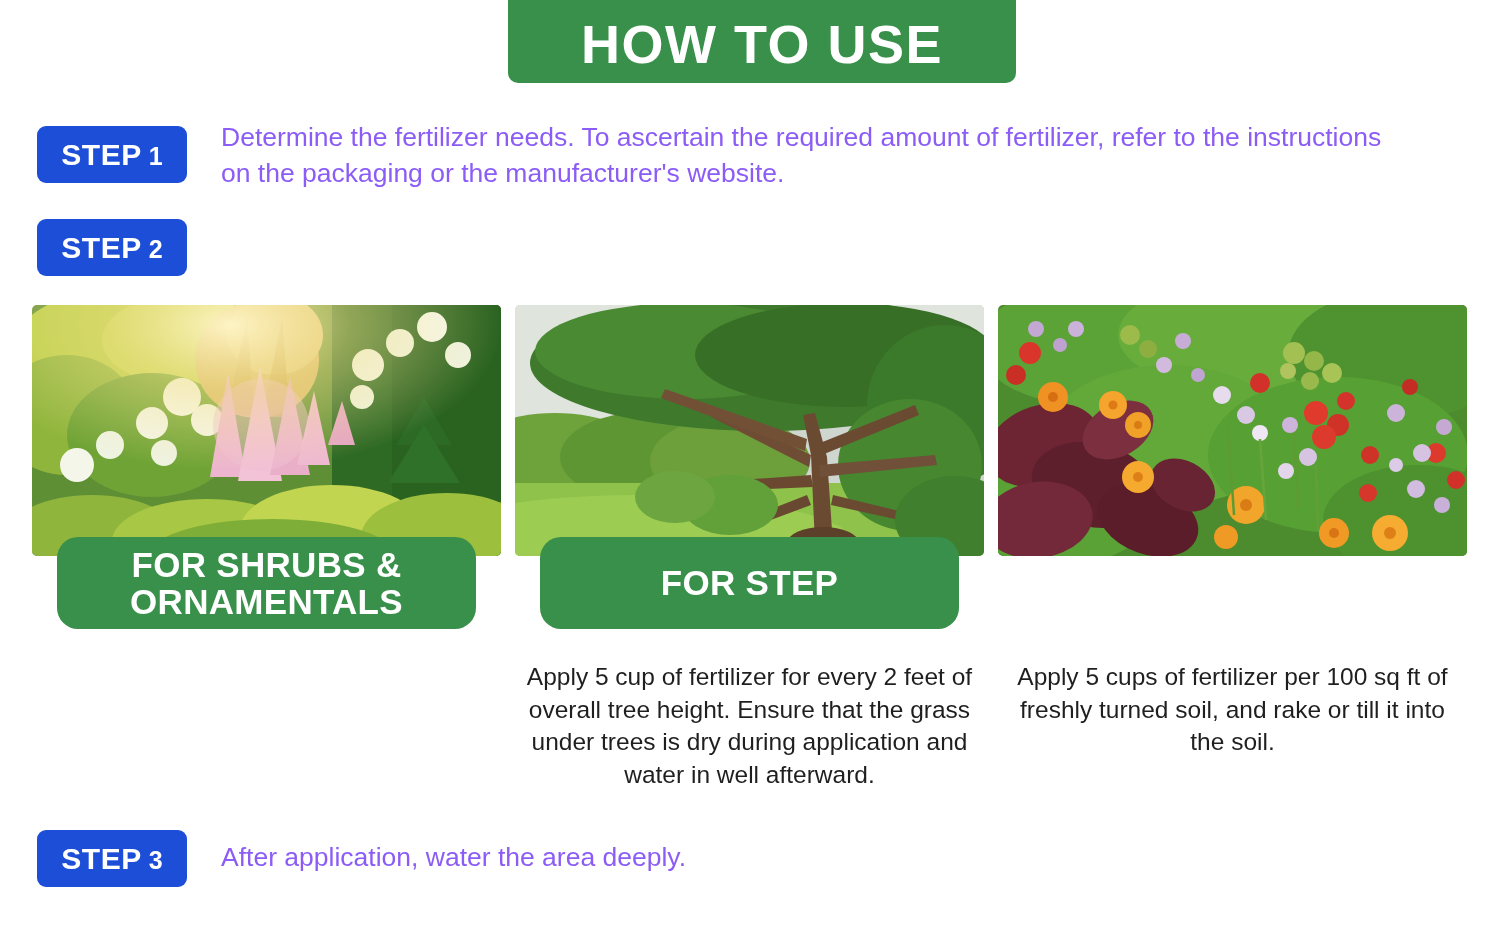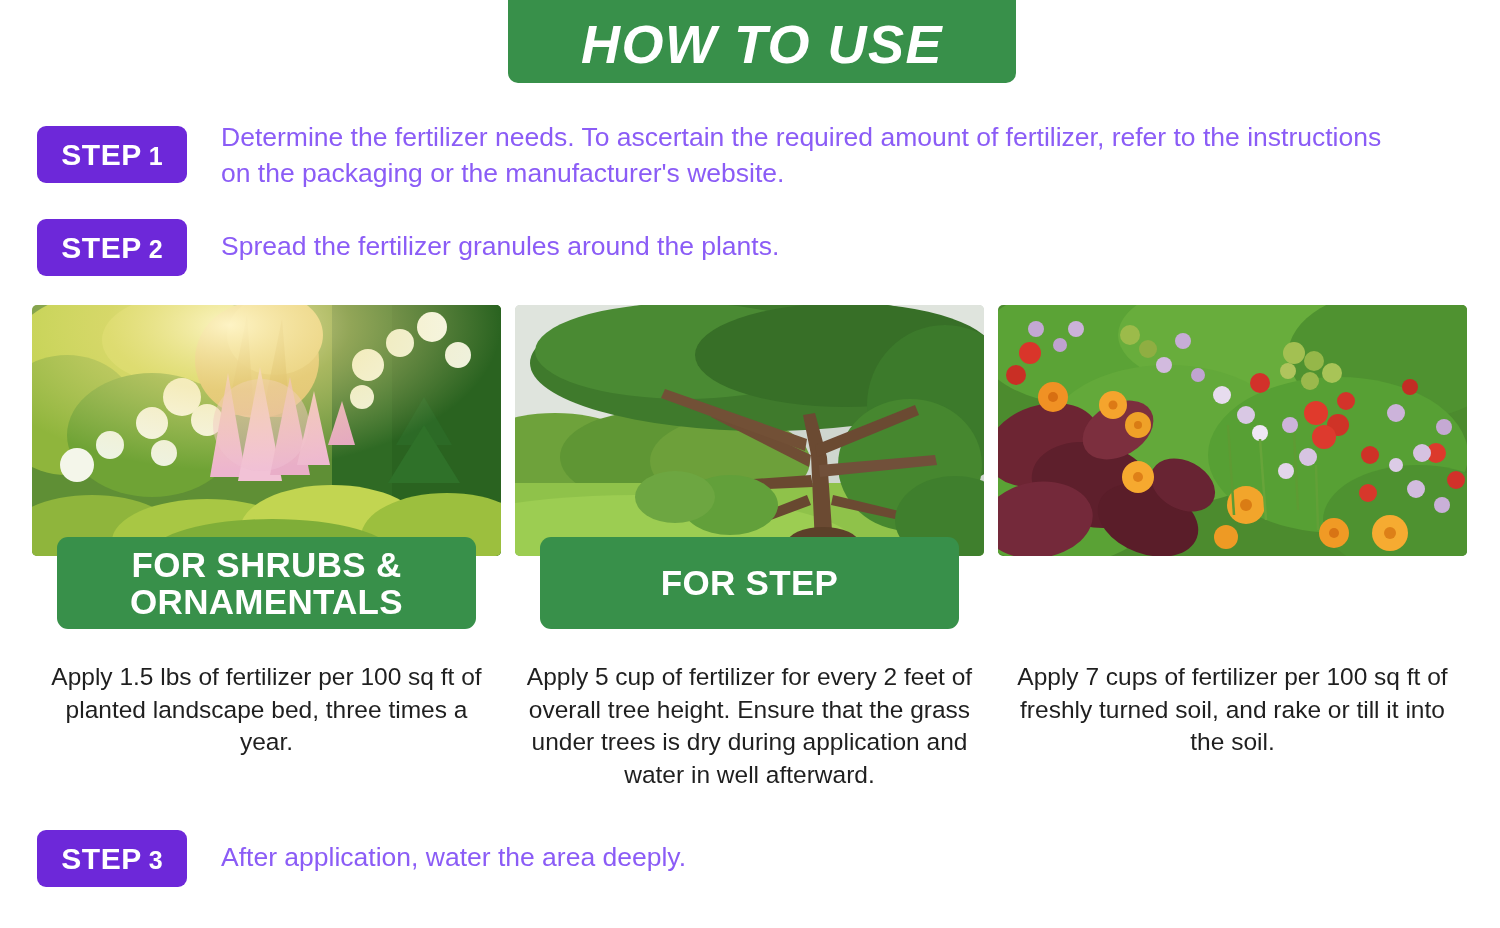--- a/index.html
+++ b/index.html
@@ -26,33 +26,32 @@
     align-items: flex-end;
     justify-content: center;
     padding-bottom: 12px;
   }
   .header-title {
     color: #ffffff;
     font-size: 54px;
     font-weight: bold;
     letter-spacing: 1.5px;
     line-height: 1;
-    font-style: italic;
   }
 
   
   .step-row {
     position: absolute;
     display: flex;
     align-items: flex-start;
   }
   .step-badge {
     width: 150px;
     height: 57px;
-    background: #6d28d9;
+    background: #1d4ed8;
     border-radius: 9px;
     display: flex;
     align-items: center;
     justify-content: center;
     flex: none;
     gap: 7px;
   }
   .step-badge .step-word {
     color: #ffffff;
     font-size: 30px;
@@ -103,21 +102,21 @@
   }
   .card-photo svg { display: block; width: 100%; height: 100%; }
 
   .card-label {
     position: absolute;
     left: 25px;
     right: 25px;
     top: 232px;
     min-height: 92px;
     background: #38904A;
-    border-radius: 11px;
+    border-radius: 21px;
     display: flex;
     align-items: center;
     justify-content: center;
     text-align: center;
     padding: 8px 14px;
     z-index: 3;
   }
   .card-label-text {
     color: #ffffff;
     font-size: 35px;
@@ -148,21 +147,20 @@
     <span class="step-num">1</span>
   </div>
   <div class="step-text">Determine the fertilizer needs. To ascertain the required amount of fertilizer, refer to the instructions on the packaging or the manufacturer's website.</div>
 </div>
 
 <div class="step-row" id="step-row-2">
   <div class="step-badge">
     <span class="step-word">STEP</span>
     <span class="step-num">2</span>
   </div>
-  <div class="step-text">Spread the fertilizer granules around the plants.</div>
 </div>
 
 <div class="cards">
 
   <div class="card">
     <div class="card-photo">
       <svg viewBox="0 0 469 251" preserveAspectRatio="none" aria-hidden="true">
         <defs>
           <radialGradient id="sun1" cx="42%" cy="8%" r="58%">
             <stop offset="0%" stop-color="#fff6c9" stop-opacity="0.95"></stop>
@@ -212,21 +210,20 @@
 
         <path d="M392 92 L420 140 L364 140 Z" fill="#2c6a26"></path>
         <path d="M392 120 L428 178 L356 178 Z" fill="#2f7129"></path>
 
         <rect width="469" height="251" fill="url(#sun1)"></rect>
       </svg>
     </div>
     <div class="card-label">
       <span class="card-label-text">FOR SHRUBS &amp; ORNAMENTALS</span>
     </div>
-    <div class="card-caption">Apply 1.5 lbs of fertilizer per 100 sq ft of planted landscape bed, three times a year.</div>
   </div>
 
   <div class="card">
     <div class="card-photo">
       <svg viewBox="0 0 469 251" preserveAspectRatio="none" aria-hidden="true">
         <rect width="469" height="251" fill="#cfd6cf"></rect>
 
         <rect x="0" y="0" width="469" height="120" fill="#dfe4dd"></rect>
 
         <ellipse cx="40" cy="150" rx="90" ry="42" fill="#6ea23b"></ellipse>
@@ -339,21 +336,21 @@
         <circle cx="418" cy="184" r="9" fill="#d2bcdf"></circle>
         <circle cx="444" cy="200" r="8" fill="#c9b0d8"></circle>
         <circle cx="398" cy="160" r="7" fill="#dccbe6"></circle>
 
         <path d="M230 120 L236 210" stroke="#5e9b33" stroke-width="2.5" fill="none"></path>
         <path d="M262 134 L268 215" stroke="#67a43a" stroke-width="2.5" fill="none"></path>
         <path d="M296 128 L300 205" stroke="#5e9b33" stroke-width="2.5" fill="none"></path>
         <path d="M318 160 L320 225" stroke="#62a037" stroke-width="2.5" fill="none"></path>
       </svg>
     </div>
-    <div class="card-caption">Apply 7 cups of fertilizer per 100 sq ft of freshly turned soil, and rake or till it into the soil.</div>
+    <div class="card-caption">Apply 5 cups of fertilizer per 100 sq ft of freshly turned soil, and rake or till it into the soil.</div>
   </div>
 
 </div>
 
 <div class="step-row" id="step-row-3">
   <div class="step-badge">
     <span class="step-word">STEP</span>
     <span class="step-num">3</span>
   </div>
   <div class="step-text">After application, water the area deeply.</div>

